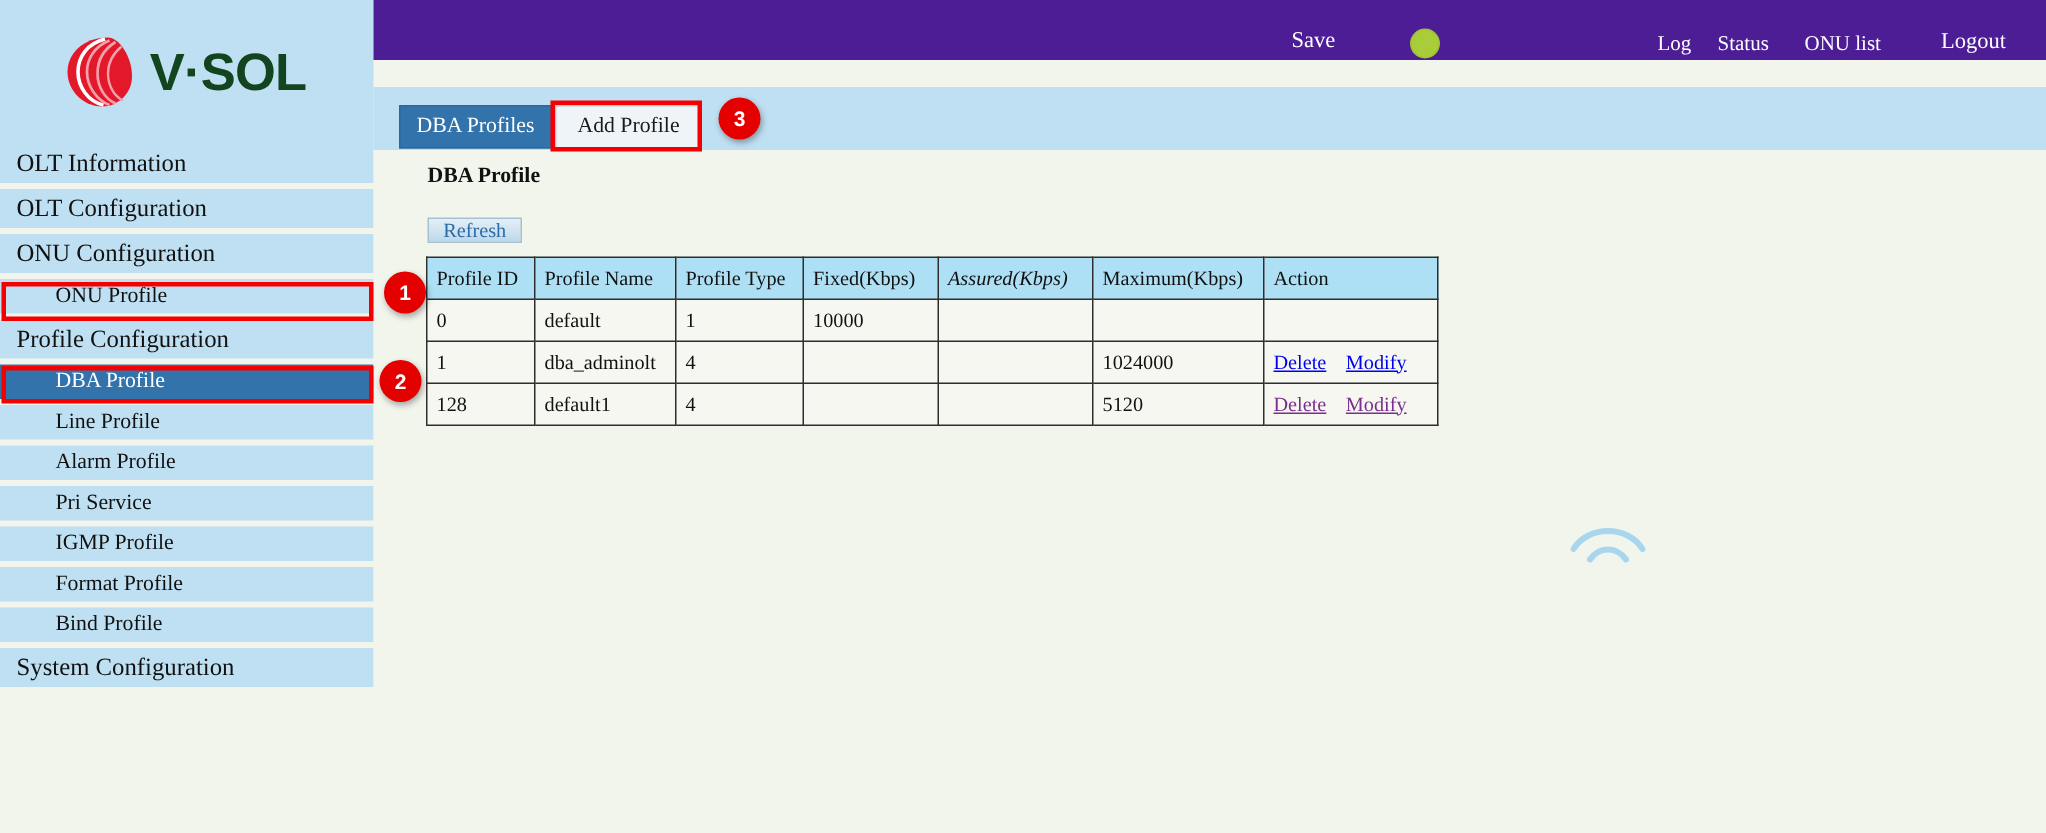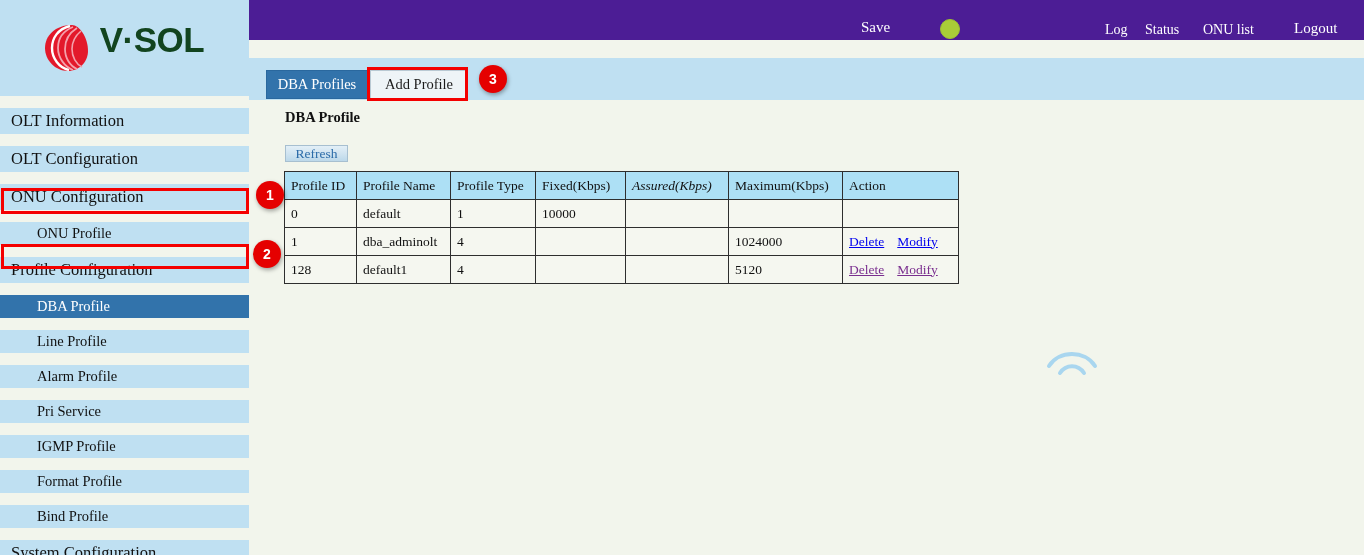--- a/index.html
+++ b/index.html
@@ -11,21 +11,21 @@
     overflow: hidden;
   }
   #app { position: relative; width: 1364px; height: 555px; }
 
   
   .logo-panel {
     position: absolute; left: 0; top: 0; width: 249px; height: 96px;
     background: #bfe0f2;
     display: flex; align-items: center; justify-content: center;
   }
-  .logo-wrap { display: flex; gap: 9px; margin-left: -6px; }
+  .logo-wrap { display: flex; align-items: center; gap: 9px; margin-left: -6px; }
   .logo-mark { width: 52px; height: 52px; display: block; }
   .logo-text {
     font-family: "Liberation Sans", sans-serif;
     font-weight: bold; font-size: 35px; letter-spacing: -0.5px;
     color: #12441f; line-height: 1;
   }
 
   
   .header {
     position: absolute; left: 249px; top: 0; width: 1115px; height: 40px;
@@ -67,21 +67,21 @@
   }
 
   
   .sidebar {
     position: absolute; left: 0; top: 96px; width: 249px; height: 392px;
   }
   .nav-item {
     position: relative; height: 26px; margin-bottom: 4px;
     background: #bfe0f2; color: #111111;
     display: flex; align-items: center;
-    font-size: 16px; line-height: 1; margin-top: 12px;
+    font-size: 16px; line-height: 1;
   }
   .nav-top    { padding-left: 11px; font-size: 16.5px; }
   .nav-sub    { padding-left: 37px; font-size: 14.5px; height: 23px; margin-bottom: 4px; }
   .nav-sub.selected { background: #3273ab; color: #ffffff; }
 
   
   .content {
     position: absolute; left: 249px; top: 100px; width: 1115px; height: 455px;
     background: #f2f5ec;
   }

